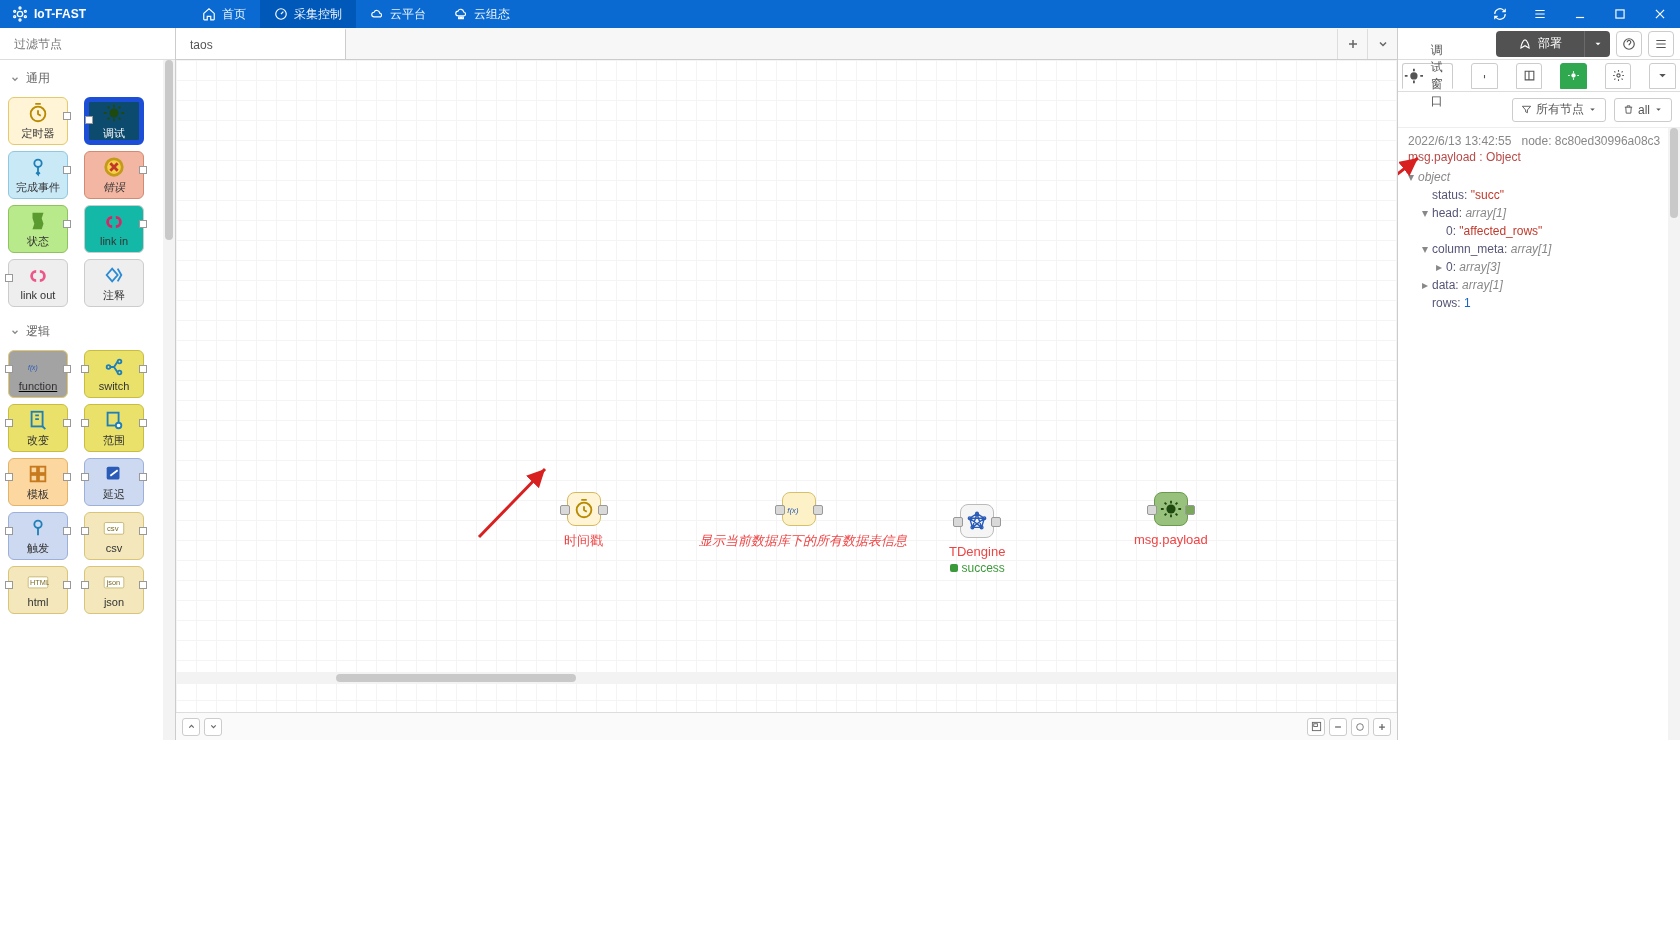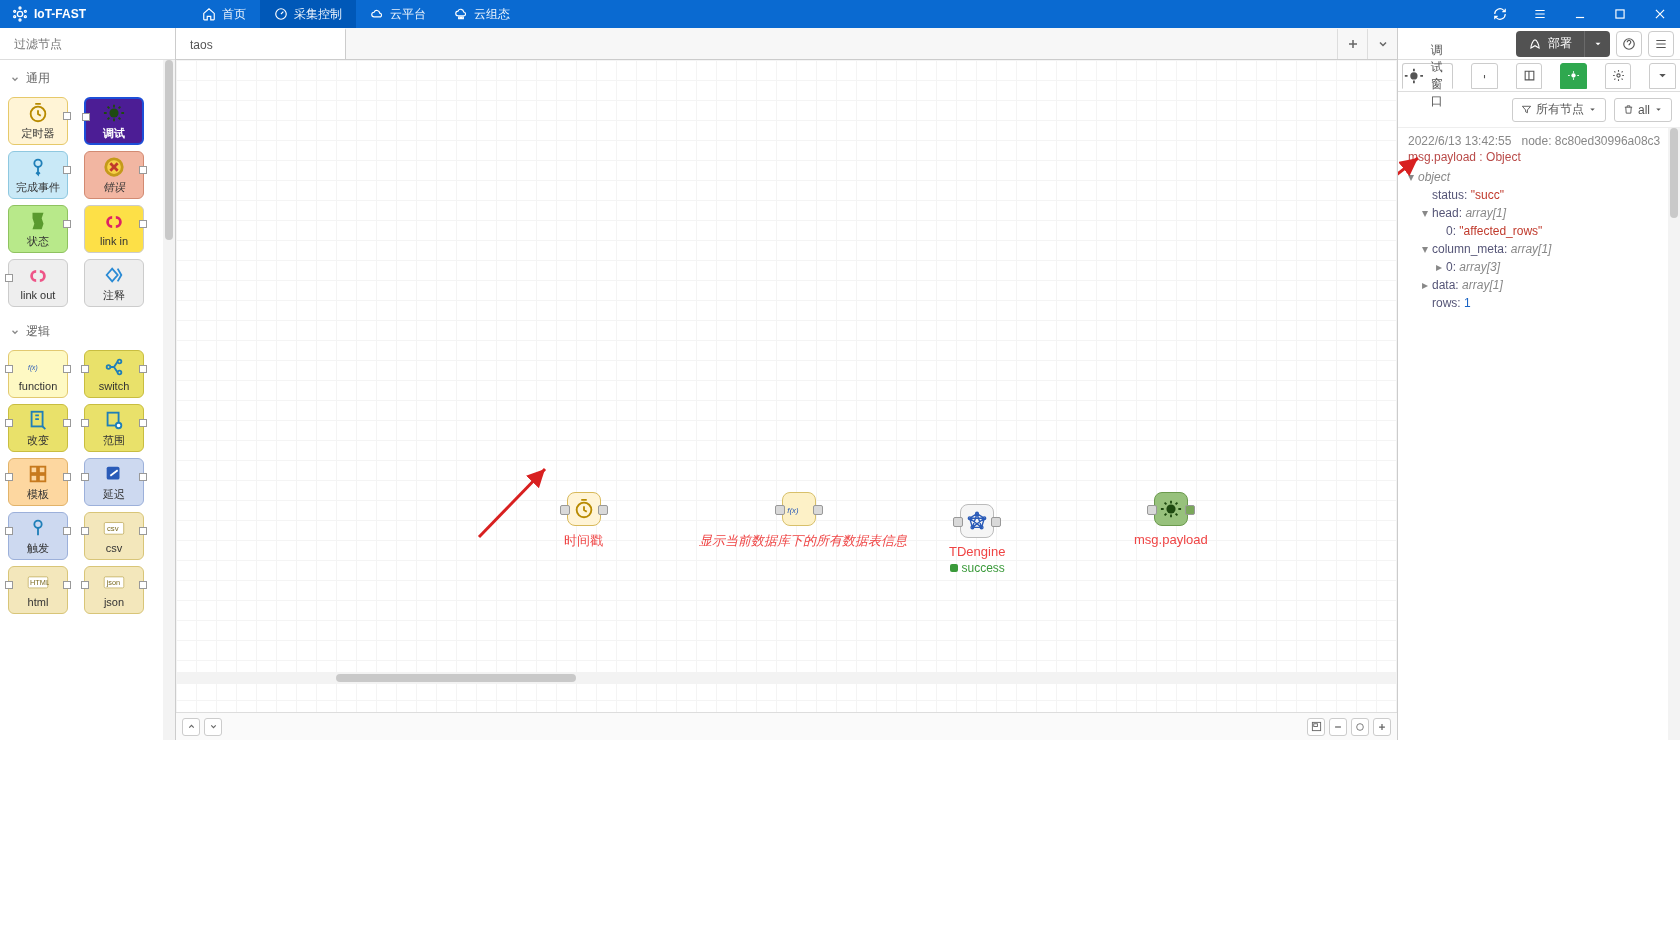--- a/index.html
+++ b/index.html
@@ -51,21 +51,21 @@
 .arrow1{ position:absolute; left:295px; top:395px; pointer-events:none;}
 .canvas-foot{ height:28px; border-top:1px solid #ddd; display:flex; align-items:center; padding:0 6px; background:#fafafa;}
 .cf-left{ display:flex; gap:4px;}
 .cf-btn{ width:18px;height:18px;border:1px solid #ccc;border-radius:3px;display:flex;align-items:center;justify-content:center;color:#666;cursor:pointer;background:#fff;}
 .cf-right{ margin-left:auto; display:flex; gap:4px; }
 .canvas-hscroll{ position:absolute; left:0; right:0; bottom:28px; height:12px; background:#f3f3f3;}
 .canvas-hthumb{ position:absolute; top:2px; height:8px; left:160px; width:240px; background:#c9c9c9; border-radius:4px;}
 .rightpane{ width:282px; display:flex; flex-direction:column; background:#fff;}
 .rp-toolbar{ height:32px; border-bottom:1px solid #ddd; display:flex; align-items:center; padding:0 6px; gap:6px;}
 .deploy-btn{ margin-left:auto; display:flex; align-items:center; background:#525252; color:#fff; border-radius:4px; height:26px; overflow:hidden;}
-.deploy-main{ padding:0 12px; display:flex; align-items:center; gap:6px; cursor:pointer;}
+.deploy-main{ padding:0 22px; display:flex; align-items:center; gap:6px; cursor:pointer;}
 .deploy-caret{ width:26px; height:26px; display:flex; align-items:center; justify-content:center; border-left:1px solid #6a6a6a; cursor:pointer;}
 .rp-ic-btn{ width:26px; height:26px; border:1px solid #ccc; border-radius:4px; display:flex; align-items:center; justify-content:center; color:#555; cursor:pointer;}
 .rp-tabrow{ height:32px; border-bottom:1px solid #ddd; display:flex; align-items:center; padding:0 4px; gap:18px;}
 .rp-tab{ flex:1; height:26px; border:1px solid #ccc; border-radius:3px 3px 0 0; display:flex; align-items:center; justify-content:center; gap:6px; color:#555; background:#fff;}
 .rp-tab.main{ flex:2; border-bottom-color:#fff;}
 .rp-tab.green{ background:#2fa84f; color:#fff; border-color:#2fa84f;}
 .rp-tab.ic svg{width:13px;height:13px;}
 .rp-filters{ height:36px; border-bottom:1px solid #eee; display:flex; align-items:center; justify-content:flex-end; padding:0 8px; gap:8px;}
 .filter-pill{ height:24px; border:1px solid #ccc; border-radius:3px; padding:0 8px; display:flex; align-items:center; gap:4px; color:#555; cursor:pointer;}
 .debug-body{ flex:1; padding:6px 10px; font-family:Consolas,monospace; font-size:12px; color:#444; overflow:hidden; position:relative;}
@@ -179,21 +179,21 @@
         <div class="pnode" style="background:#fff4d6;border:1px solid #e6c96a;">
             <div class="pn-ic">
               <svg width="22" height="22" viewBox="0 0 24 24" fill="none" stroke="#b88a00" stroke-width="2">
                 <circle cx="12" cy="13" r="8"></circle>
                 <path d="M12 9v4l3 2M9 2h6"></path>
               </svg>
             </div>
             <div class="pn-lbl">定时器</div>
             <div class="port r"></div>
           </div>
-        <div class="pnode" style="background:#4c1d95;border:2px solid #1d4ed8;font-weight:bold;">
+        <div class="pnode" style="background:#0c4a6e;border:5px solid #1d4ed8;">
             <div class="pn-ic">
               <svg width="22" height="22" viewBox="0 0 24 24" fill="#1e4a10">
                 <circle cx="12" cy="12" r="5"></circle>
                 <path d="M12 3v3M12 18v3M4 12H1M23 12h-3M5 5l2 2M17 17l2 2M19 5l-2 2M7 17l-2 2" stroke="#1e4a10" stroke-width="2"></path>
               </svg>
             </div>
             <div class="pn-lbl" style="color:#fff">调试</div>
             <div class="port l"></div>
           </div>
         <div class="pnode" style="background:#c9e9f7;border:1px solid #8fc8e0;">
@@ -218,21 +218,21 @@
           </div>
         <div class="pnode" style="background:#b8e98a;border:1px solid #8fc260;">
             <div class="pn-ic">
               <svg width="22" height="22" viewBox="0 0 24 24" fill="#5a9a2e">
                 <path d="M6 3h12l-2 6 2 6-2 6H6l2-6-2-6z"></path>
               </svg>
             </div>
             <div class="pn-lbl">状态</div>
             <div class="port r"></div>
           </div>
-        <div class="pnode" style="background:#fde047;border:1px solid #ccc;">
+        <div class="pnode" style="background:#14b8a6;border:1px solid #ccc;">
             <div class="pn-ic">
               <svg width="22" height="22" viewBox="0 0 24 24" fill="none" stroke="#d26" stroke-width="3">
                 <path d="M14 7a5 5 0 010 10M10 7a5 5 0 000 10"></path>
               </svg>
             </div>
             <div class="pn-lbl">link in</div>
             <div class="port r"></div>
           </div>
         <div class="pnode" style="background:#eee;border:1px solid #ccc;">
             <div class="pn-ic">
@@ -252,21 +252,21 @@
             <div class="pn-lbl">注释</div>
           </div>
       </div>
       <div class="cat">
         <svg viewBox="0 0 24 24" fill="none" stroke="#888" stroke-width="3">
             <path d="M6 9l6 6 6-6"></path>
           </svg>
         <span>逻辑</span>
       </div>
       <div class="nodes-grid">
-        <div class="pnode" style="background:#fef9c3;border:1px solid #e2c970;">
+        <div class="pnode" style="background:#a3a3a3;border:1px solid #e2c970;text-decoration:underline;">
             <div class="pn-ic">
               <svg width="24" height="20" viewBox="0 0 40 24">
                 <text x="2" y="18" font-style="italic" fill="#2a5bb8" font-size="16">f(x)</text>
               </svg>
             </div>
             <div class="pn-lbl">function</div>
             <div class="port l"></div>
             <div class="port r"></div>
           </div>
         <div class="pnode" style="background:#e9e16a;border:1px solid #c8bd40;">

